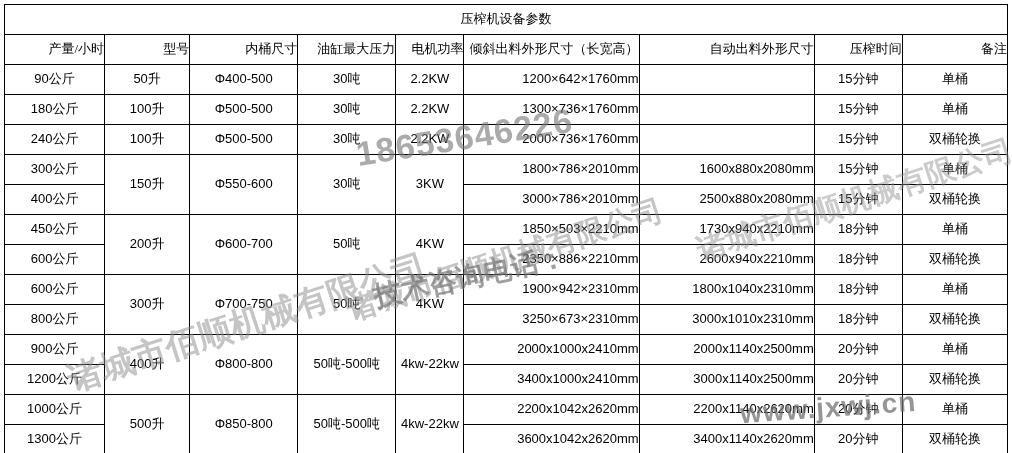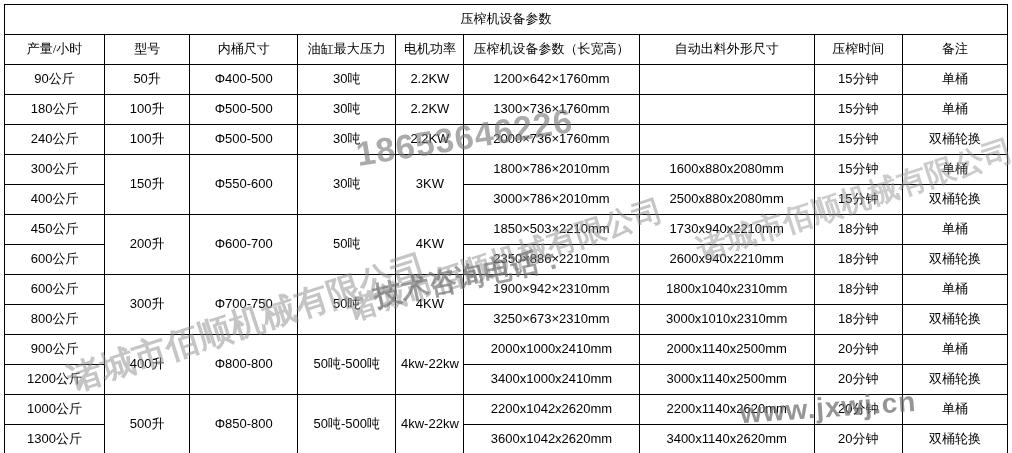--- a/index.html
+++ b/index.html
@@ -33,27 +33,27 @@
     line-height: 1.15;
     background: transparent;
   }
   .title-cell {
     text-align: center;
     font-size: 14px;
     height: 26px;
     font-family: Liberation Serif, serif;
   }
   .hdr {
-    text-align: center;
+    text-align: right;
     font-size: 14px;
     height: 30px;
     font-family: Liberation Serif, serif;
   }
   .c { text-align: center; }
-  .l { text-align: center; padding-left: 6px; }
+  .l { text-align: right; padding-left: 6px; }
   .mid { vertical-align: middle; }
 
   
   .wm {
     position: absolute;
     pointer-events: none;
     color: rgba(150, 150, 150, 0.45);
     font-family: "Liberation Sans", sans-serif;
     white-space: nowrap;
     font-weight: bold;
@@ -123,21 +123,21 @@
     <tbody>
       <tr>
         <td class="title-cell" colspan="9">压榨机设备参数</td>
       </tr>
       <tr>
         <td class="hdr">产量/小时</td>
         <td class="hdr">型号</td>
         <td class="hdr">内桶尺寸</td>
         <td class="hdr">油缸最大压力</td>
         <td class="hdr">电机功率</td>
-        <td class="hdr">压榨机设备参数（长宽高）</td>
+        <td class="hdr">倾斜出料外形尺寸（长宽高）</td>
         <td class="hdr">自动出料外形尺寸</td>
         <td class="hdr">压榨时间</td>
         <td class="hdr">备注</td>
       </tr>
 
       <tr>
         <td class="c">90公斤</td>
         <td class="c">50升</td>
         <td class="c">Φ400-500</td>
         <td class="c">30吨</td>

